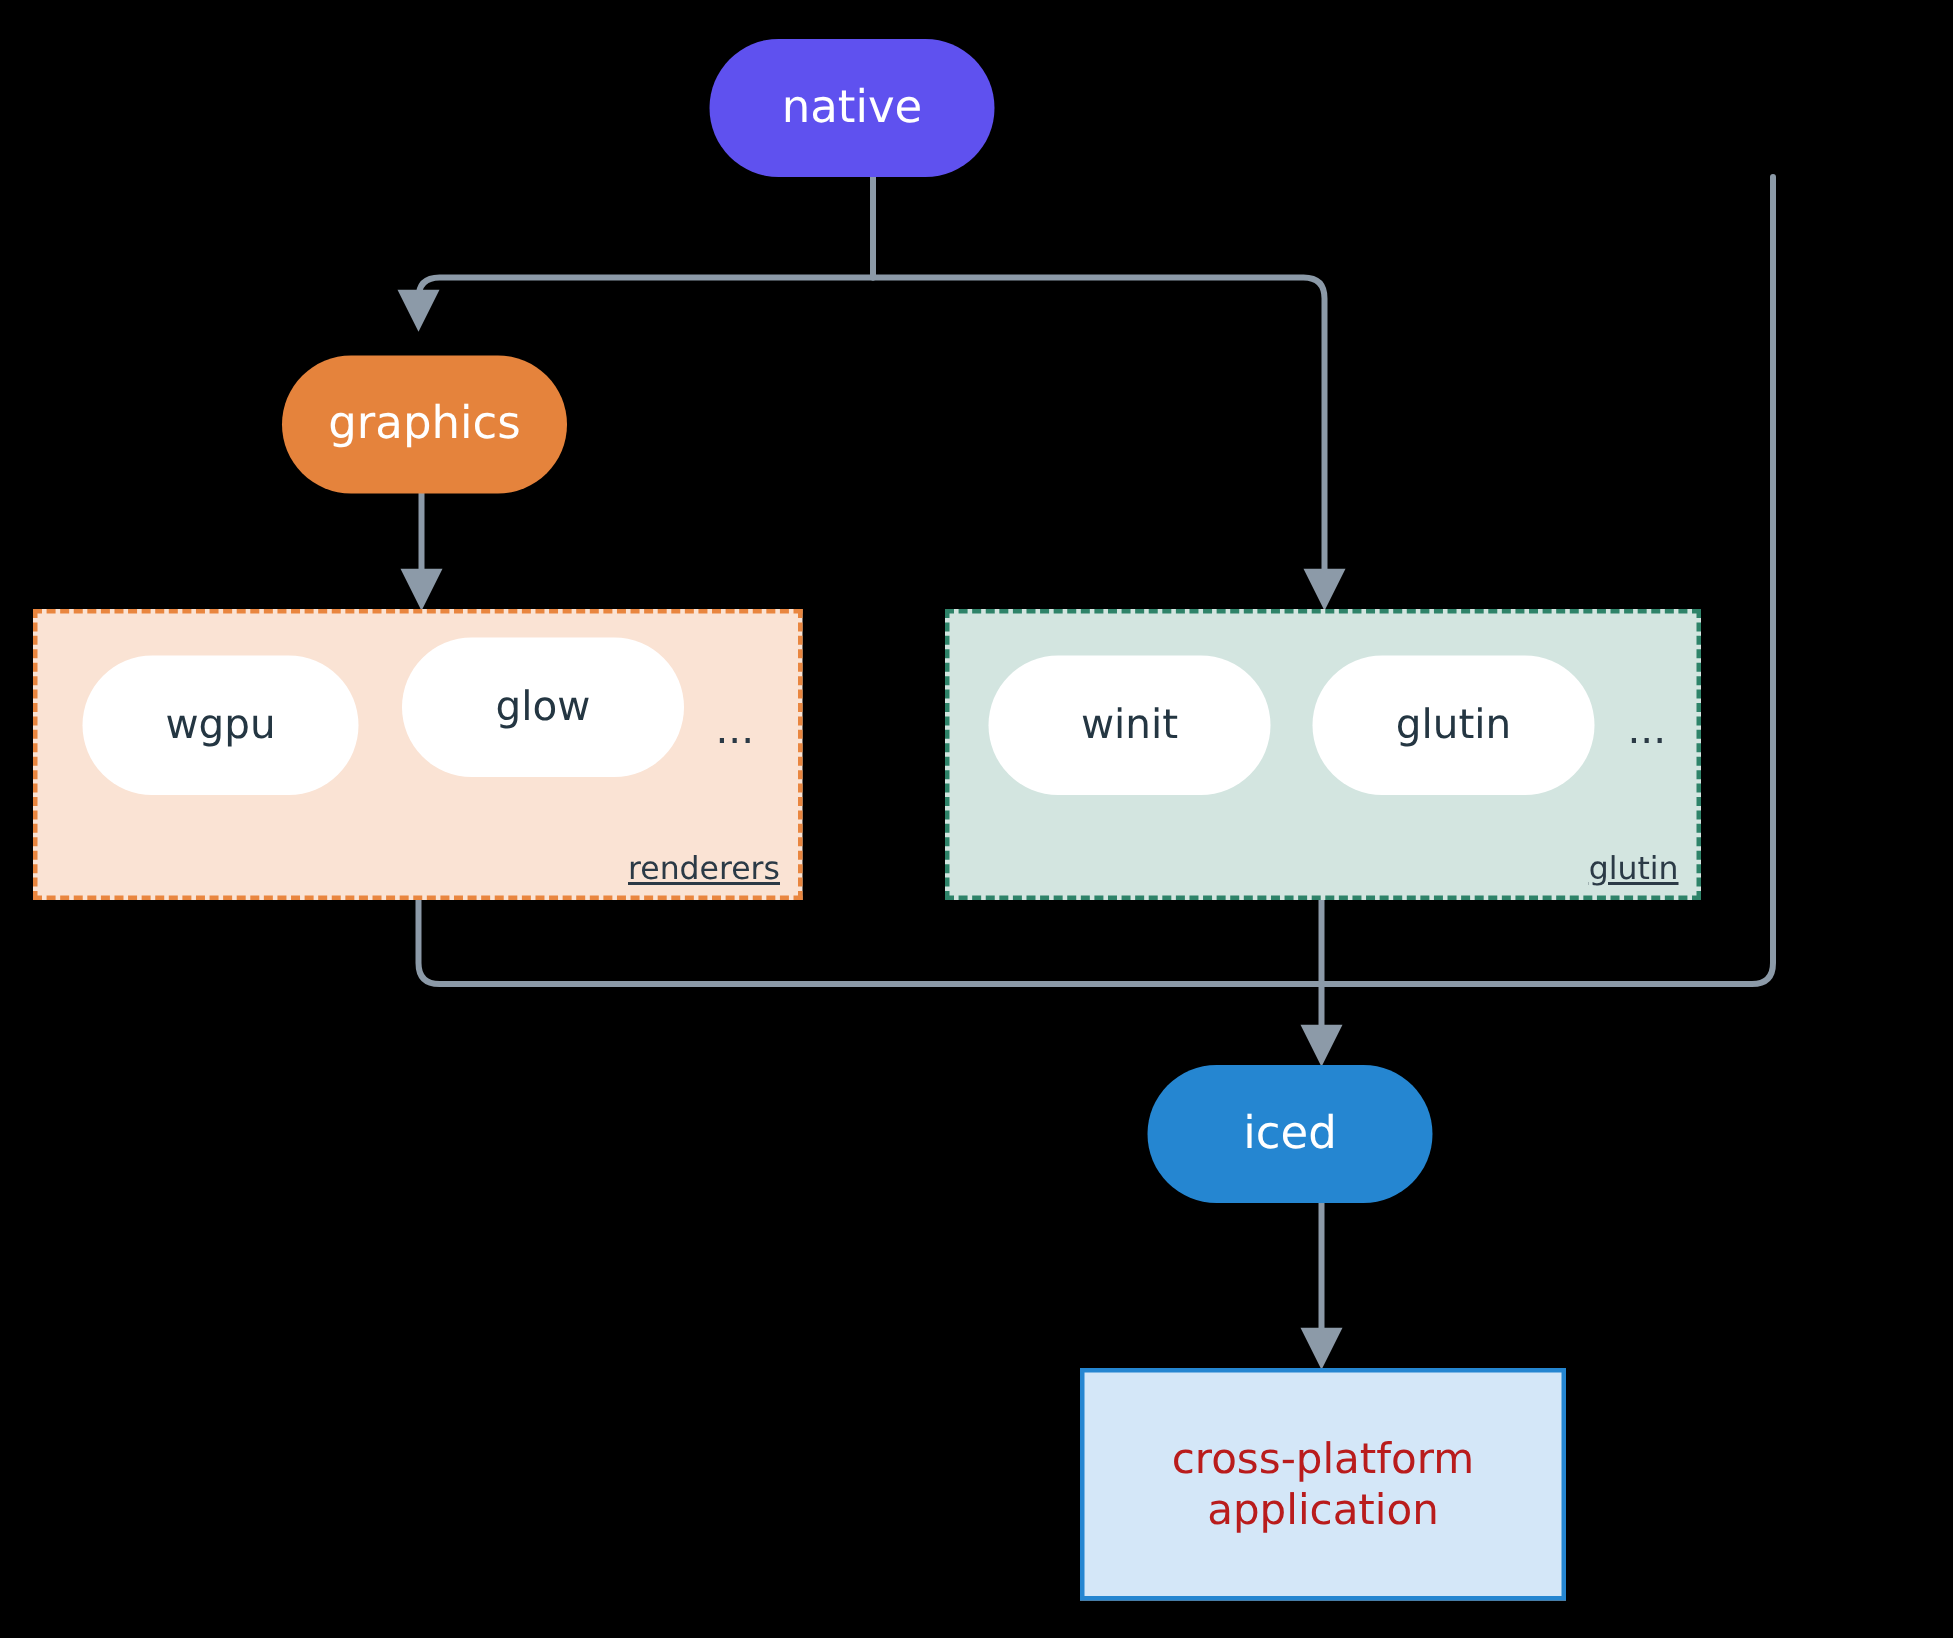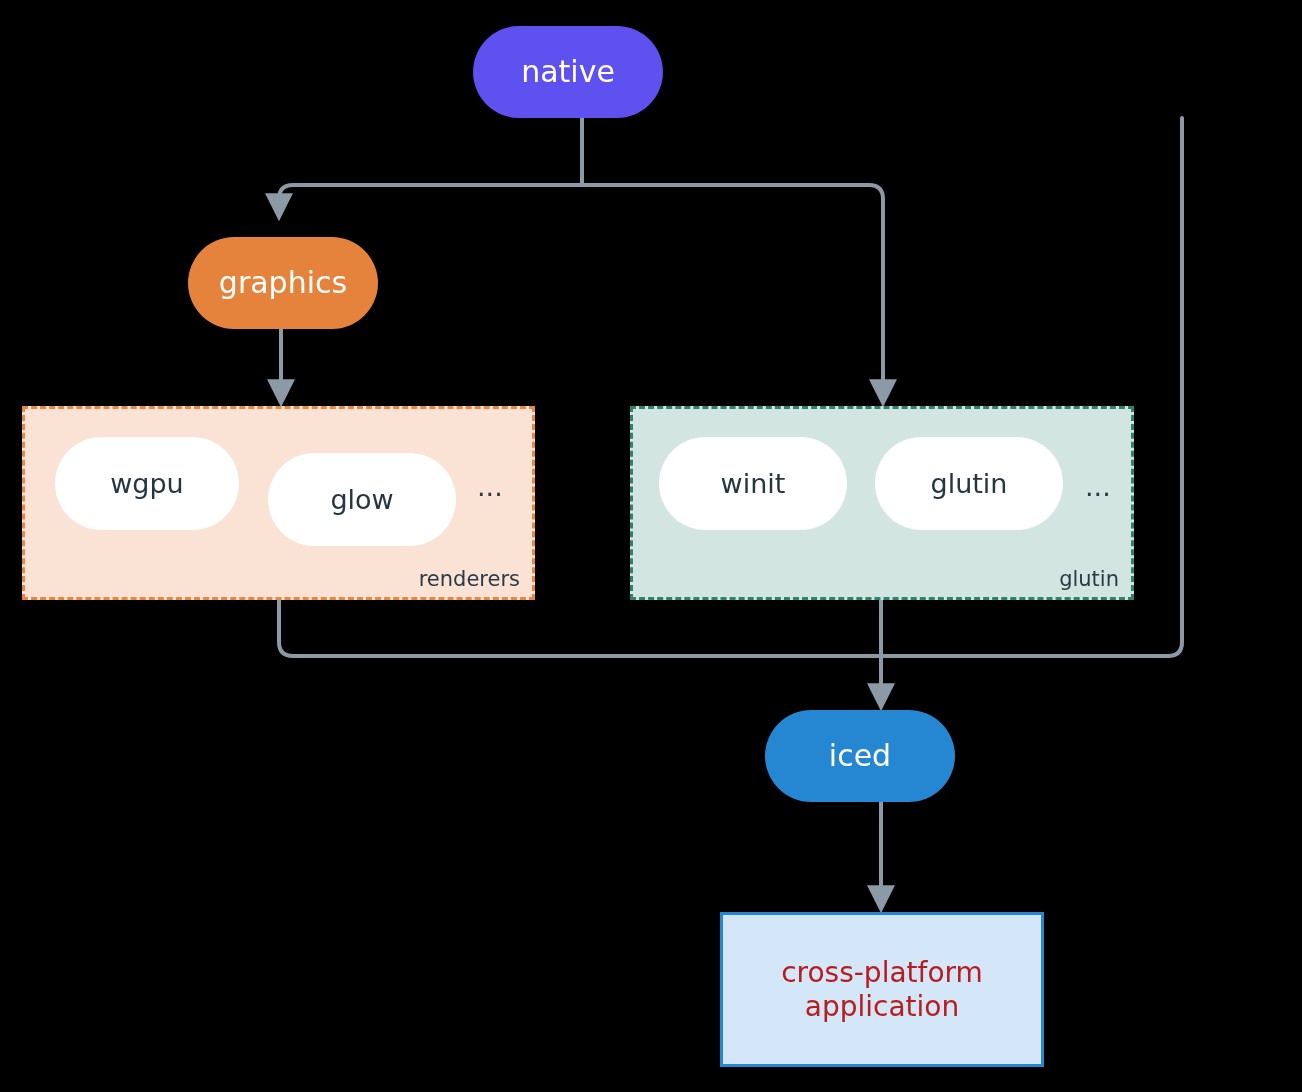--- a/index.html
+++ b/index.html
@@ -70,20 +70,21 @@
   .group-shells {
     background: #D3E5E0;
     border: 3px dashed #2E8369;
   }
   .group-caption {
     position: absolute;
     right: 12px;
     bottom: 6px;
     font-size: 21px;
     color: #2B3A46;
+    text-decoration: underline;
   }
 
   
   .chip {
     position: absolute;
     background: #FFFFFF;
     border-radius: 999px;
     display: flex;
     align-items: center;
     justify-content: center;
@@ -149,21 +150,21 @@
   <div class="node pill pill-graphics" style="left:188px; top:218px; width:190px; height:92px;margin-top:19px;">
     <span class="node-label">graphics</span>
   </div>
 
   <div class="group group-renderers" style="left:22px; top:406px; width:513px; height:194px;">
 
     <div class="chip" style="left:30px; top:28px; width:184px; height:93px;">
       <span>wgpu</span>
     </div>
 
-    <div class="chip" style="left:243px; top:44px; width:188px; height:93px;">
+    <div class="chip" style="left:243px; top:16px; width:188px; height:93px;">
       <span>glow</span>
     </div>
 
     <div class="ellipsis" style="left:452px; top:64px;">...</div>
 
     <div class="group-caption">renderers</div>
   </div>
 
   <div class="group group-shells" style="left:630px; top:406px; width:504px; height:194px;">
 

